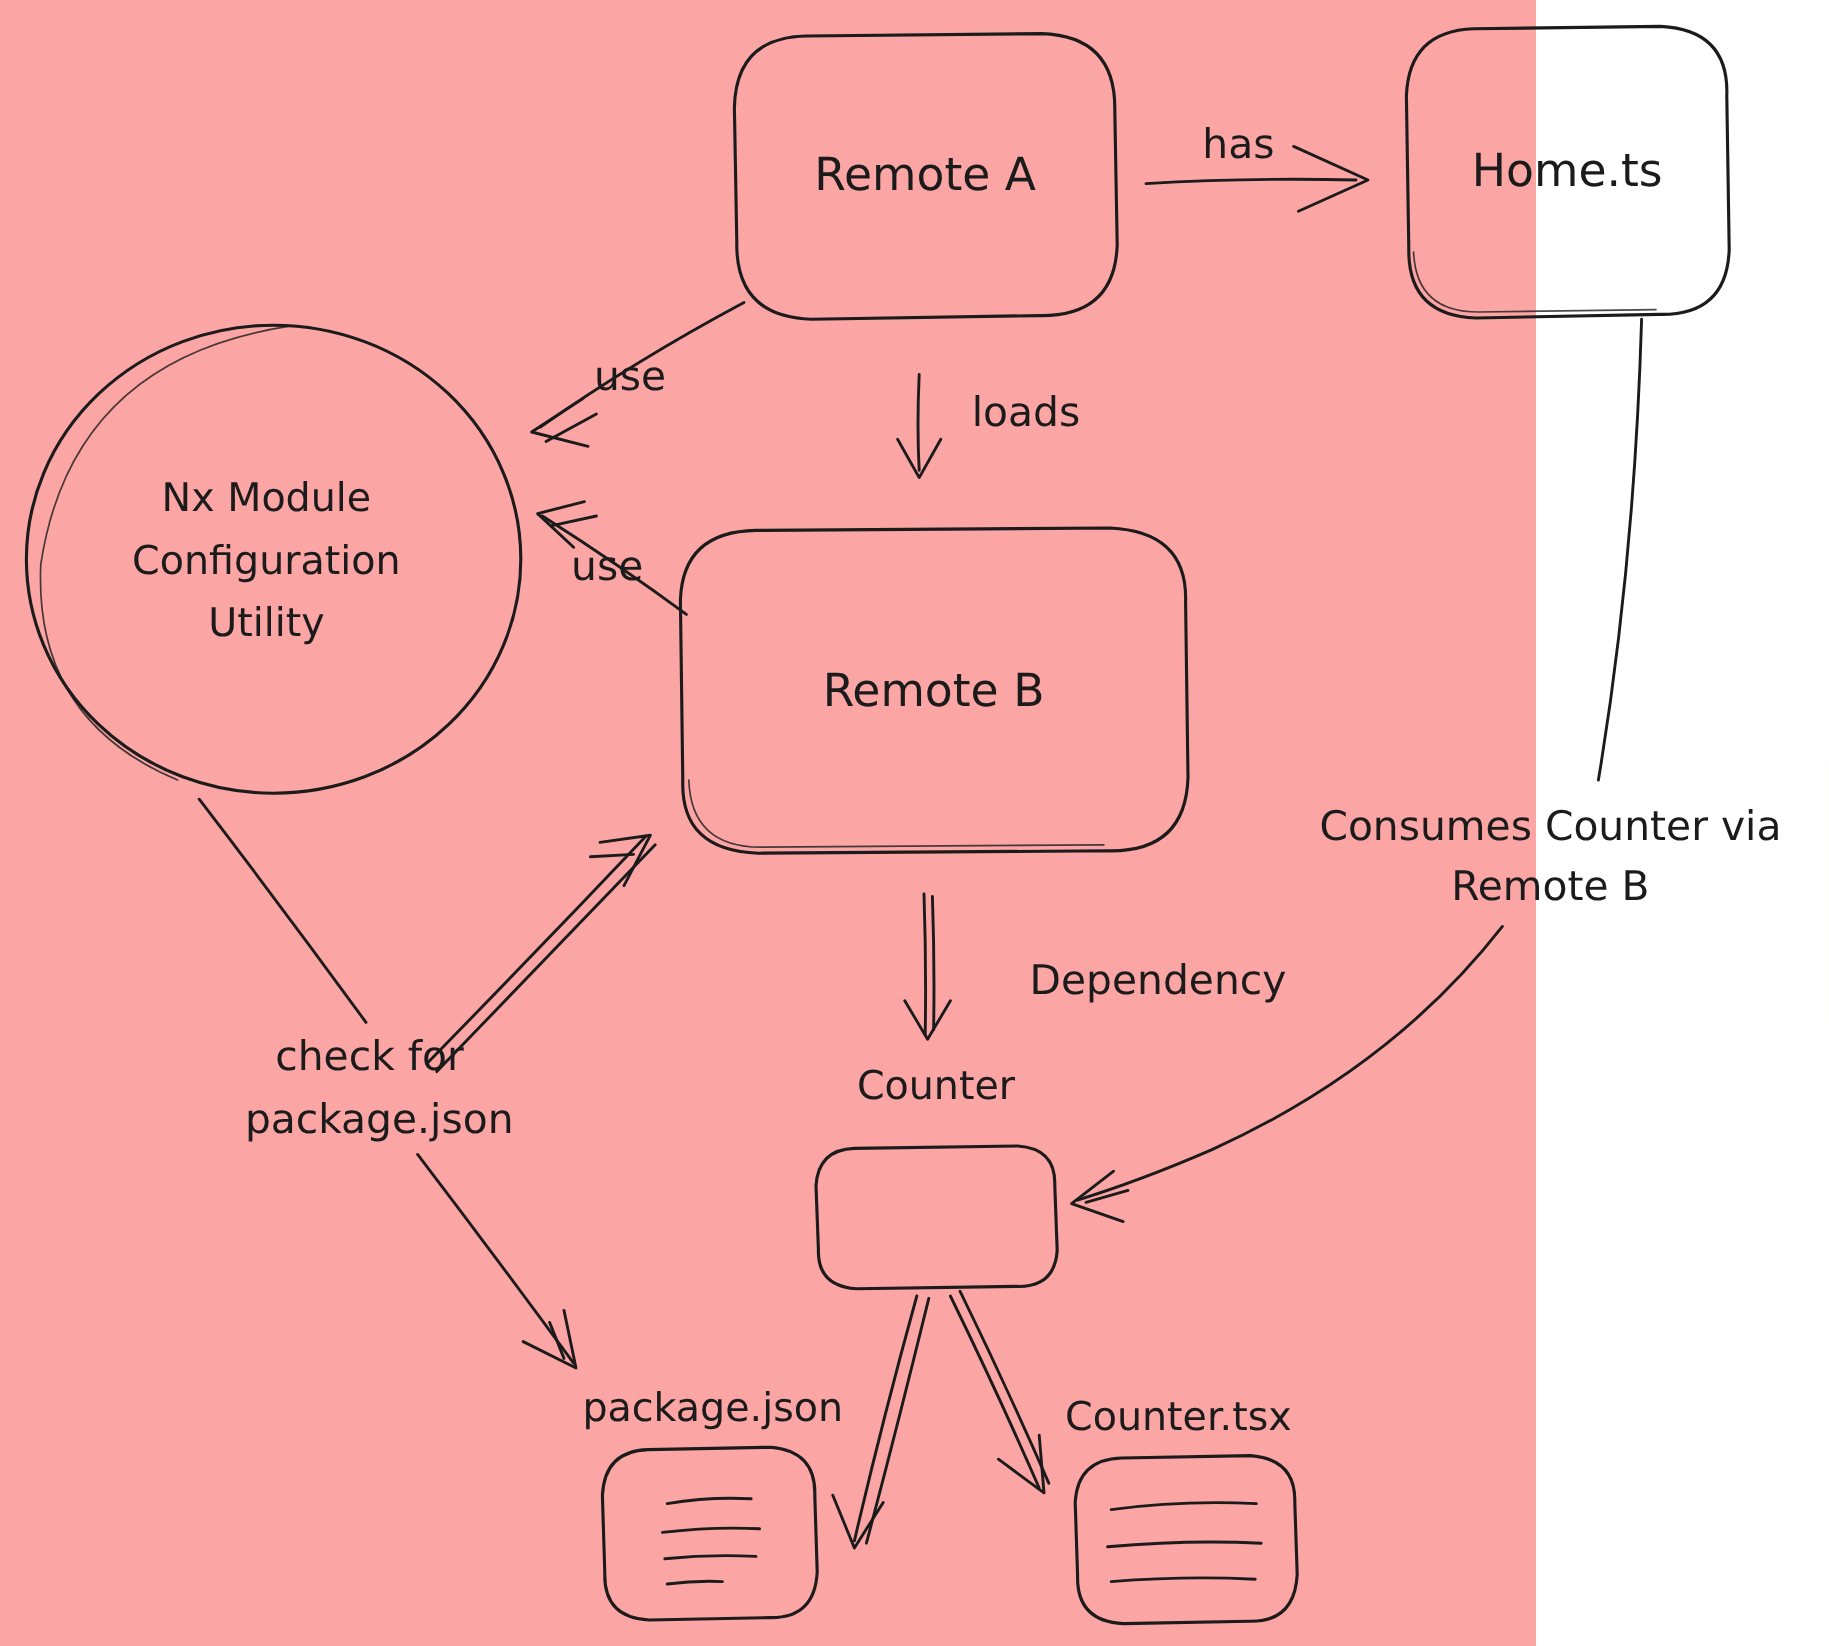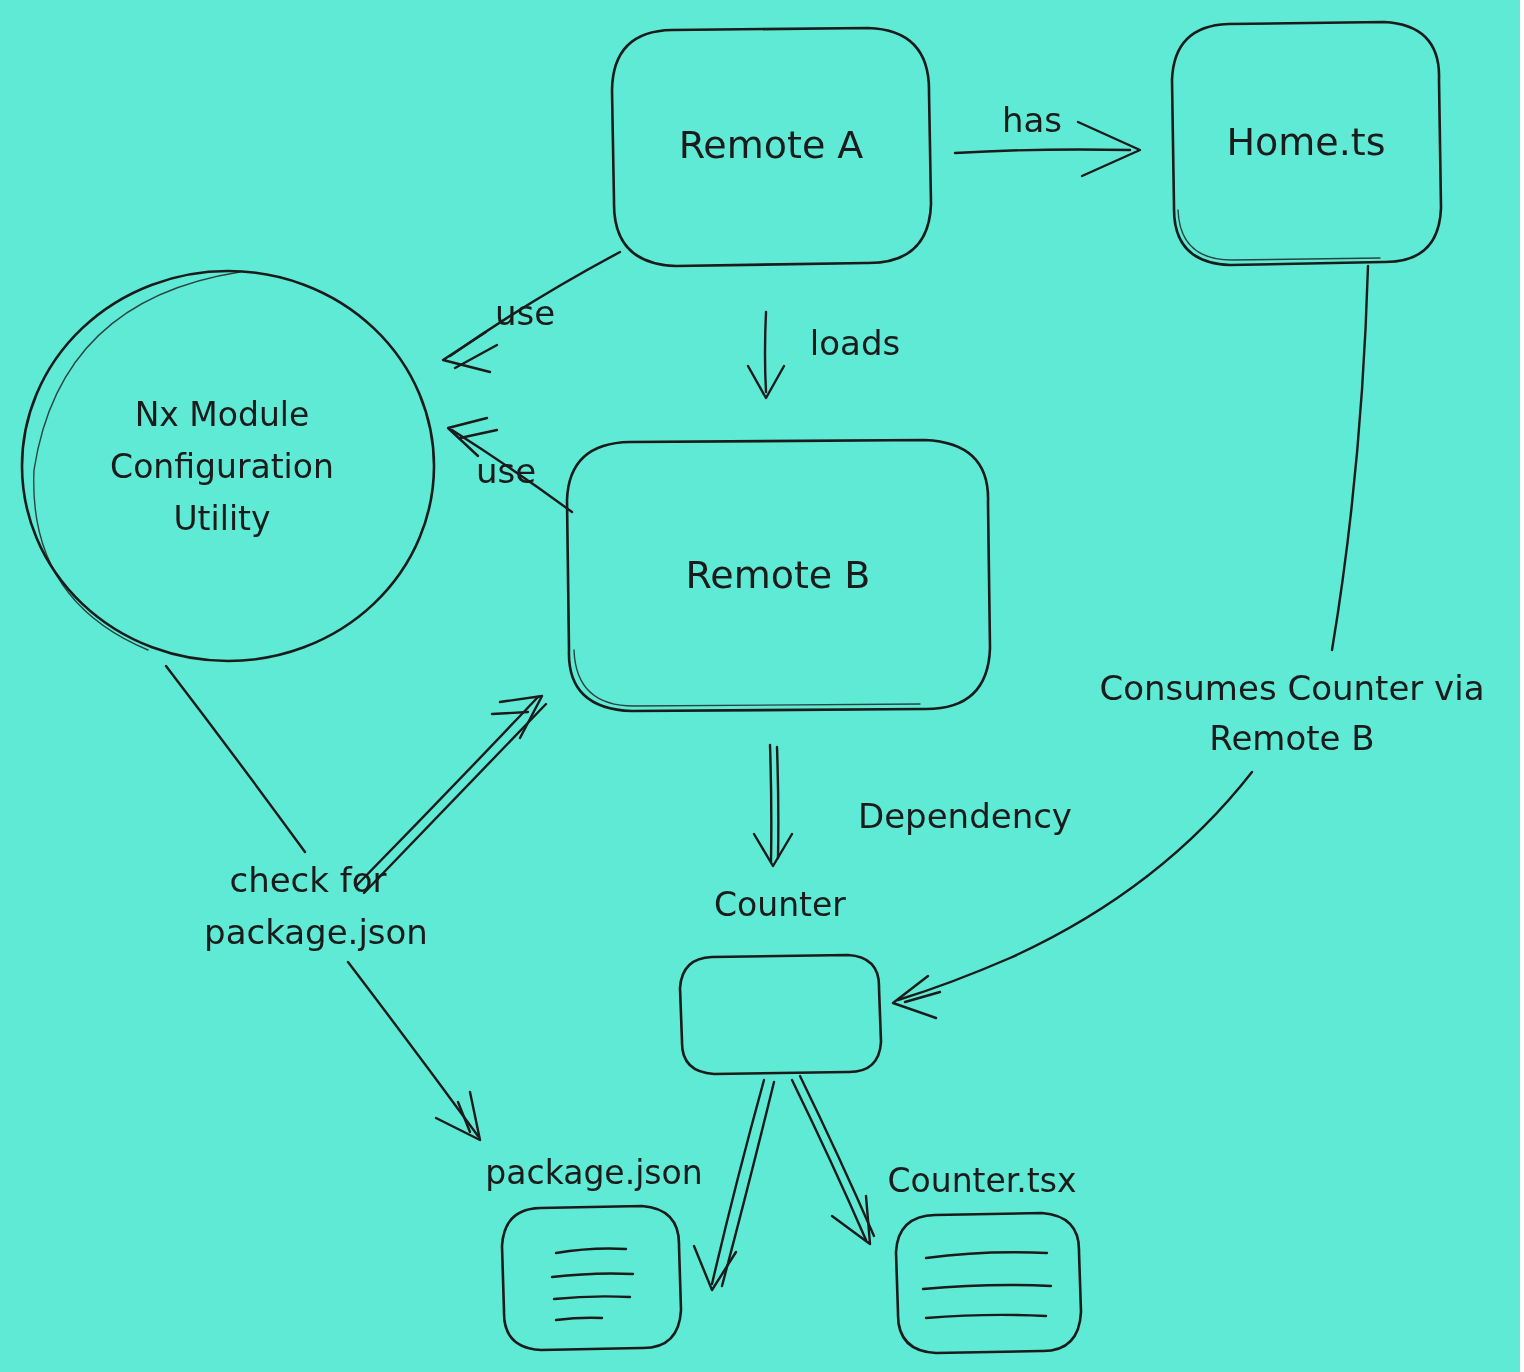--- a/index.html
+++ b/index.html
@@ -5,23 +5,23 @@
   html, body {
     margin: 0;
     padding: 0;
     background: #ffffff;
     width: 1524px;
     height: 1372px;
     overflow: hidden;
   }
   .canvas {
     position: relative;
-    width: 1520px;
+    width: 1280px;
     height: 1372px;
-    background: #5eead4;
+    background: #fca5a5;
   }
   svg { display: block; }
   .sketch-shape {
     fill: none;
     stroke: #1b1b1b;
     stroke-width: 2.6;
     stroke-linecap: round;
     stroke-linejoin: round;
   }
   .sketch-shape-thin {

